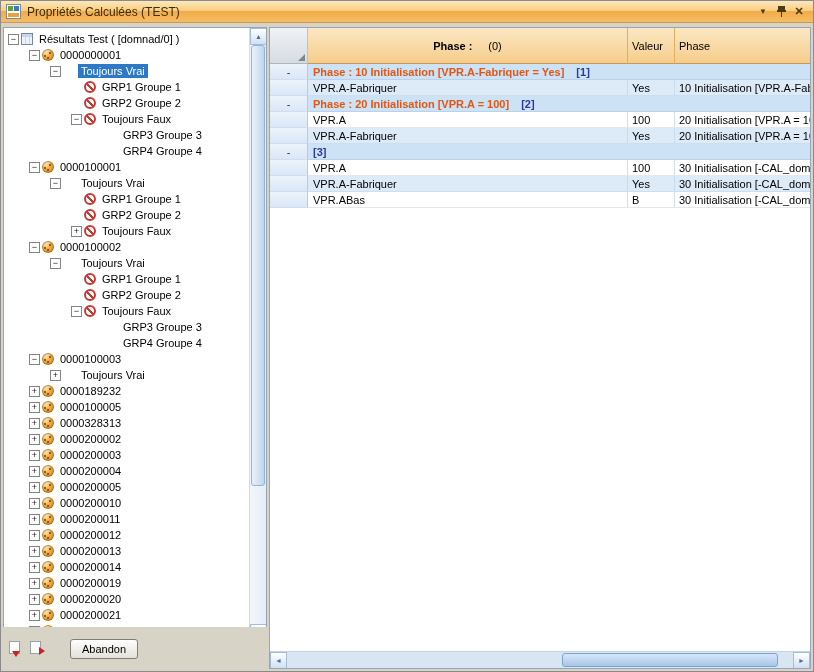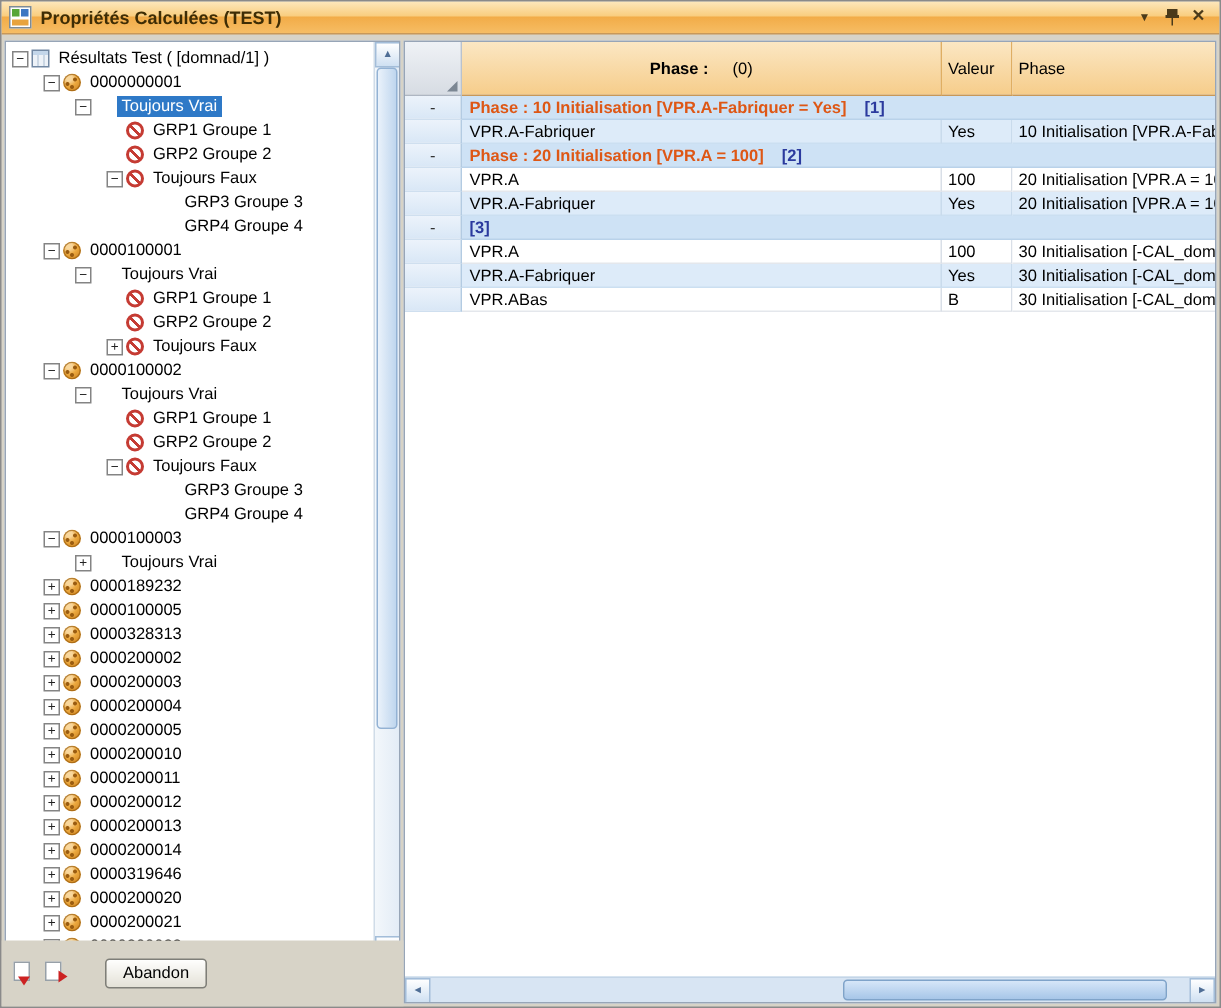--- a/index.html
+++ b/index.html
@@ -7,21 +7,21 @@
   .window{position:relative;width:814px;height:672px;border:1px solid #8a8a8a;background:#D7D3C7;overflow:hidden;}
 
   
   .titlebar{position:absolute;top:0;left:0;right:0;height:22px;display:flex;align-items:center;padding:0 5px;
     background:linear-gradient(#FDE7BC 0%,#F9CE80 45%,#F2AC48 50%,#F6BD64 100%);border-bottom:1px solid #C89858;}
   .app-icon{width:15px;height:15px;border:1px solid #7E8B96;background:#fff;position:relative;flex:none;}
   .app-icon i{position:absolute;display:block;}
   .app-icon .c1{left:1px;top:1px;width:5px;height:5px;background:#57A639;}
   .app-icon .c2{right:1px;top:1px;width:5px;height:5px;background:#3D77C2;}
   .app-icon .c3{left:1px;bottom:1px;width:11px;height:4px;background:#E8A33D;}
-  .title-text{font-size:12px;font-weight:bold;color:#3E2D05;margin-left:6px;flex:1;white-space:nowrap;overflow:hidden;}
+  .title-text{font-size:12px;font-weight:normal;color:#3E2D05;margin-left:6px;flex:1;white-space:nowrap;overflow:hidden;}
   .tb-btn{width:18px;height:16px;display:flex;align-items:center;justify-content:center;color:#4A3A1A;flex:none;cursor:default;}
   .glyph-chevron{font-size:8px;color:#4A3A1A;}
   .glyph-close{font-size:11px;font-weight:bold;color:#4A3A1A;line-height:11px;}
   .pin-shape{position:relative;width:9px;height:12px;}
   .pin-shape .head{position:absolute;left:1px;top:0;width:7px;height:4px;background:#4A3A1A;}
   .pin-shape .base{position:absolute;left:0;top:4px;width:9px;height:2px;background:#4A3A1A;}
   .pin-shape .needle{position:absolute;left:4px;top:6px;width:1px;height:5px;background:#4A3A1A;}
 
   
   .tree-panel{position:absolute;left:2px;top:26px;width:264px;bottom:29px;background:#fff;border:1px solid #97A5B7;overflow:hidden;}
@@ -123,21 +123,21 @@
 
   <div class="tree-panel">
     <div class="tree">
         <div class="tree-row" style="padding-left: 4px;">
           <span class="ebox-slot">
             <span class="ebox">−</span>
           </span>
           <span class="icon-slot">
             <span class="icon-results"></span>
           </span>
-          <span class="tree-label">Résultats Test ( [domnad/1] )</span>
+          <span class="tree-label">Résultats Test ( [domnad/0] )</span>
         </div>
         <div class="tree-row" style="padding-left: 25px;">
           <span class="ebox-slot">
             <span class="ebox">−</span>
           </span>
           <span class="icon-slot">
             <span class="icon-cookie"></span>
           </span>
           <span class="tree-label">0000000001</span>
         </div>
@@ -393,21 +393,21 @@
           </span>
           <span class="tree-label">0000200014</span>
         </div>
         <div class="tree-row" style="padding-left: 25px;">
           <span class="ebox-slot">
             <span class="ebox">+</span>
           </span>
           <span class="icon-slot">
             <span class="icon-cookie"></span>
           </span>
-          <span class="tree-label">0000319646</span>
+          <span class="tree-label">0000200019</span>
         </div>
         <div class="tree-row" style="padding-left: 25px;">
           <span class="ebox-slot">
             <span class="ebox">+</span>
           </span>
           <span class="icon-slot">
             <span class="icon-cookie"></span>
           </span>
           <span class="tree-label">0000200020</span>
         </div>

